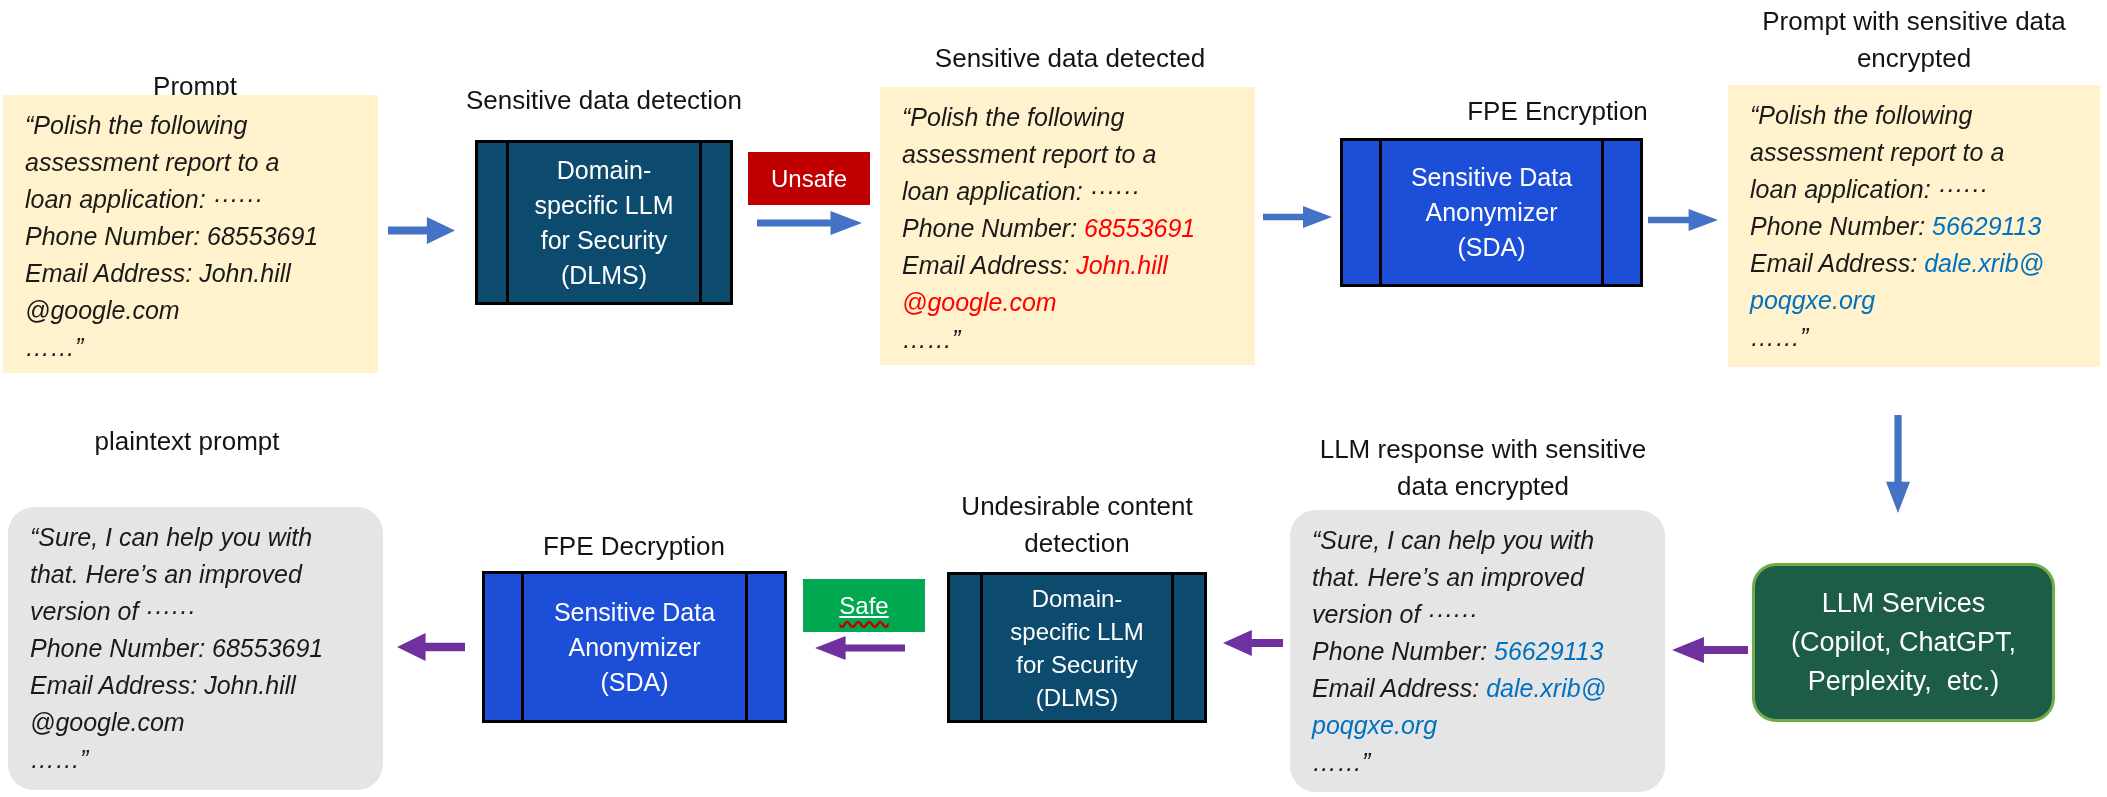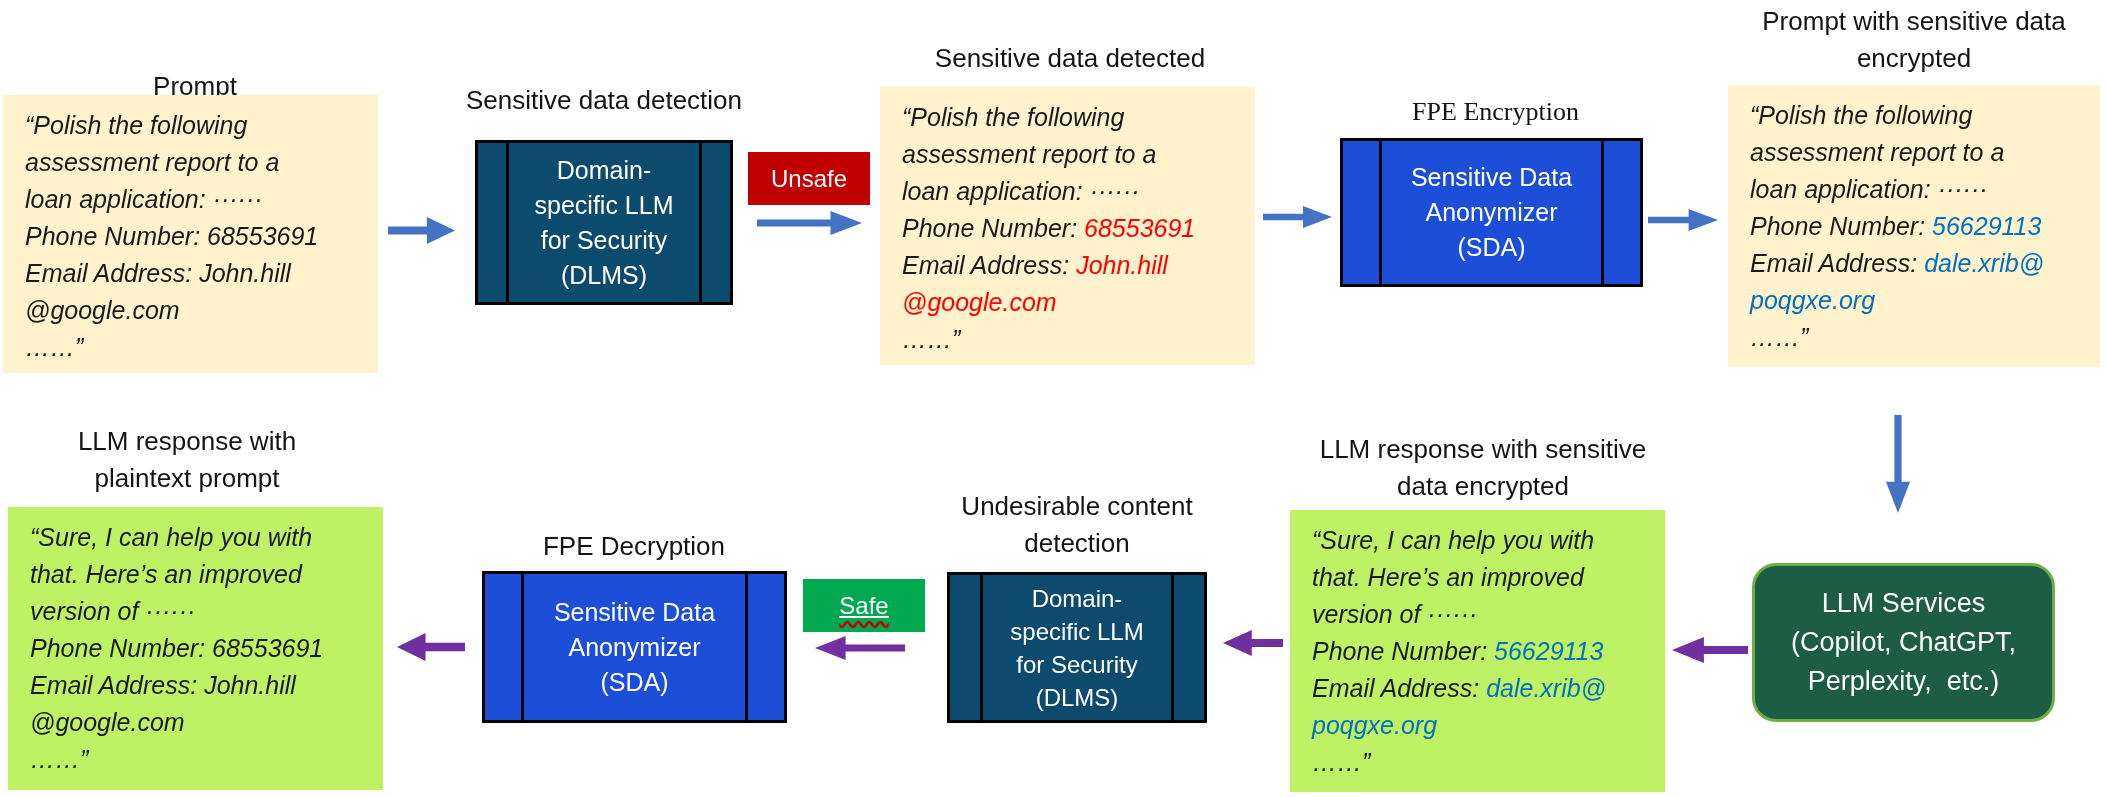--- a/index.html
+++ b/index.html
@@ -14,21 +14,21 @@
     position:absolute;font-size:26px;line-height:37px;color:#141414;
     text-align:center;white-space:nowrap;
   }
   
   .qbox{
     position:absolute;box-sizing:border-box;
     padding:12px 18px 12px 22px;
     font-style:italic;font-size:25px;line-height:37px;color:#1a1a1a;
   }
   .cream{background:#FFF2CC;}
-  .peach{background:#bef264;}
+  .peach{background:#e5e5e5;border-radius:26px;}
   .qline{white-space:nowrap;}
   .red{color:#FF0000;}
   .blue{color:#0070C0;}
   
   .proc{
     position:absolute;box-sizing:border-box;border:3px solid #000;
     display:flex;align-items:center;justify-content:center;
     text-align:center;color:#ffffff;font-size:25px;line-height:35px;
   }
   .proc .vline{position:absolute;top:0;bottom:0;width:3px;background:#000;}
@@ -104,21 +104,21 @@
   <div class="qline"><span class="red">@google.com</span></div>
   <div class="qline">……”</div>
 </div>
 
 <div class="arrow" style="left:1263px;top:206px;width:69px;height:22px;">
   <svg viewBox="0 0 100 40" preserveAspectRatio="none">
       <polygon points="0,14 58,14 58,0 100,20 58,40 58,26 0,26" fill="#4472C4"></polygon>
     </svg>
 </div>
 
-<div class="title" style="left:1344px;top:93px;width:303px;font-family:Liberation Serif, serif;">FPE Encryption</div>
+<div class="title" style="left:1406px;top:93px;width:303px;">FPE Encryption</div>
 <div class="proc proc-green" style="left:1340px;top:138px;width:303px;height:149px;">
   <span class="vline" style="left:36px;"></span>
   <span class="vline" style="right:36px;"></span>
   <div>
     <div>Sensitive Data</div>
     <div>Anonymizer</div>
     <div>(SDA)</div>
   </div>
 </div>
 
@@ -215,21 +215,20 @@
   </div>
 </div>
 
 <div class="arrow" style="left:397px;top:633px;width:68px;height:28px;">
   <svg viewBox="0 0 100 40" preserveAspectRatio="none">
       <polygon points="100,14 42,14 42,0 0,20 42,40 42,26 100,26" fill="#7030A0"></polygon>
     </svg>
 </div>
 
 <div class="title" style="left:27px;top:423px;width:320px;">
-  <div>LLM response with</div>
   <div>plaintext prompt</div>
 </div>
 <div class="qbox peach" style="left:8px;top:507px;width:375px;height:283px;">
   <div class="qline">“Sure, I can help you with</div>
   <div class="qline">that. Here’s an improved</div>
   <div class="qline">version of ······</div>
   <div class="qline"><span>Phone Number: </span><span>68553691</span></div>
   <div class="qline"><span>Email Address: </span><span>John.hill</span></div>
   <div class="qline"><span>@google.com</span></div>
   <div class="qline">……”</div>

